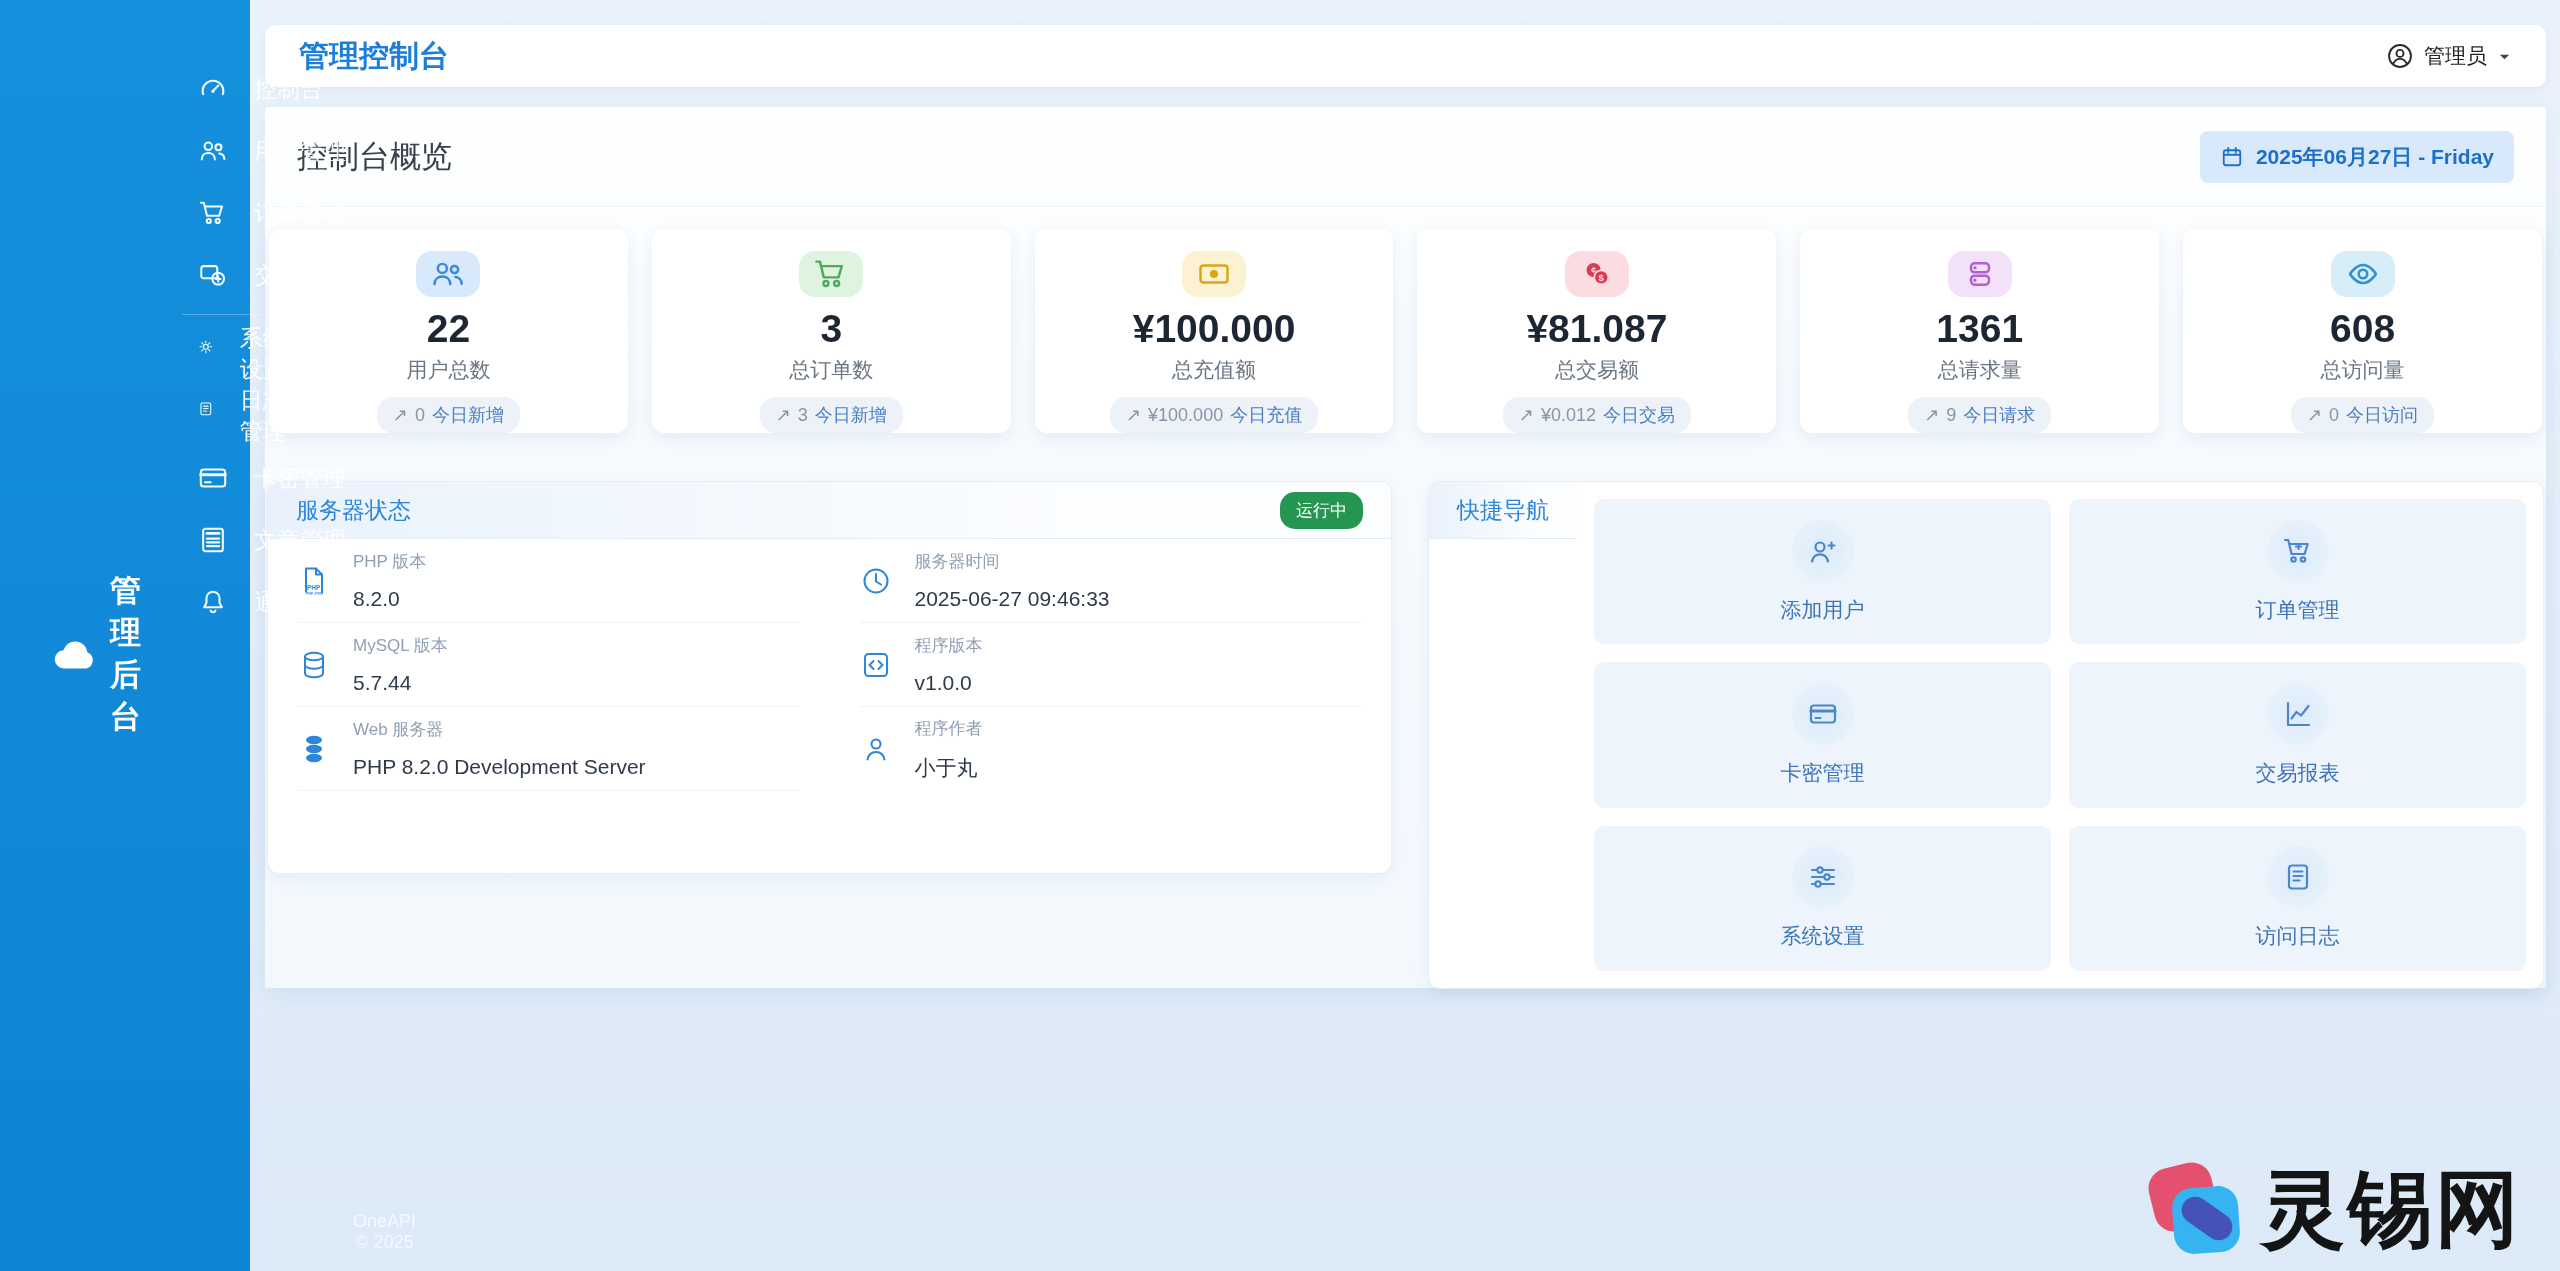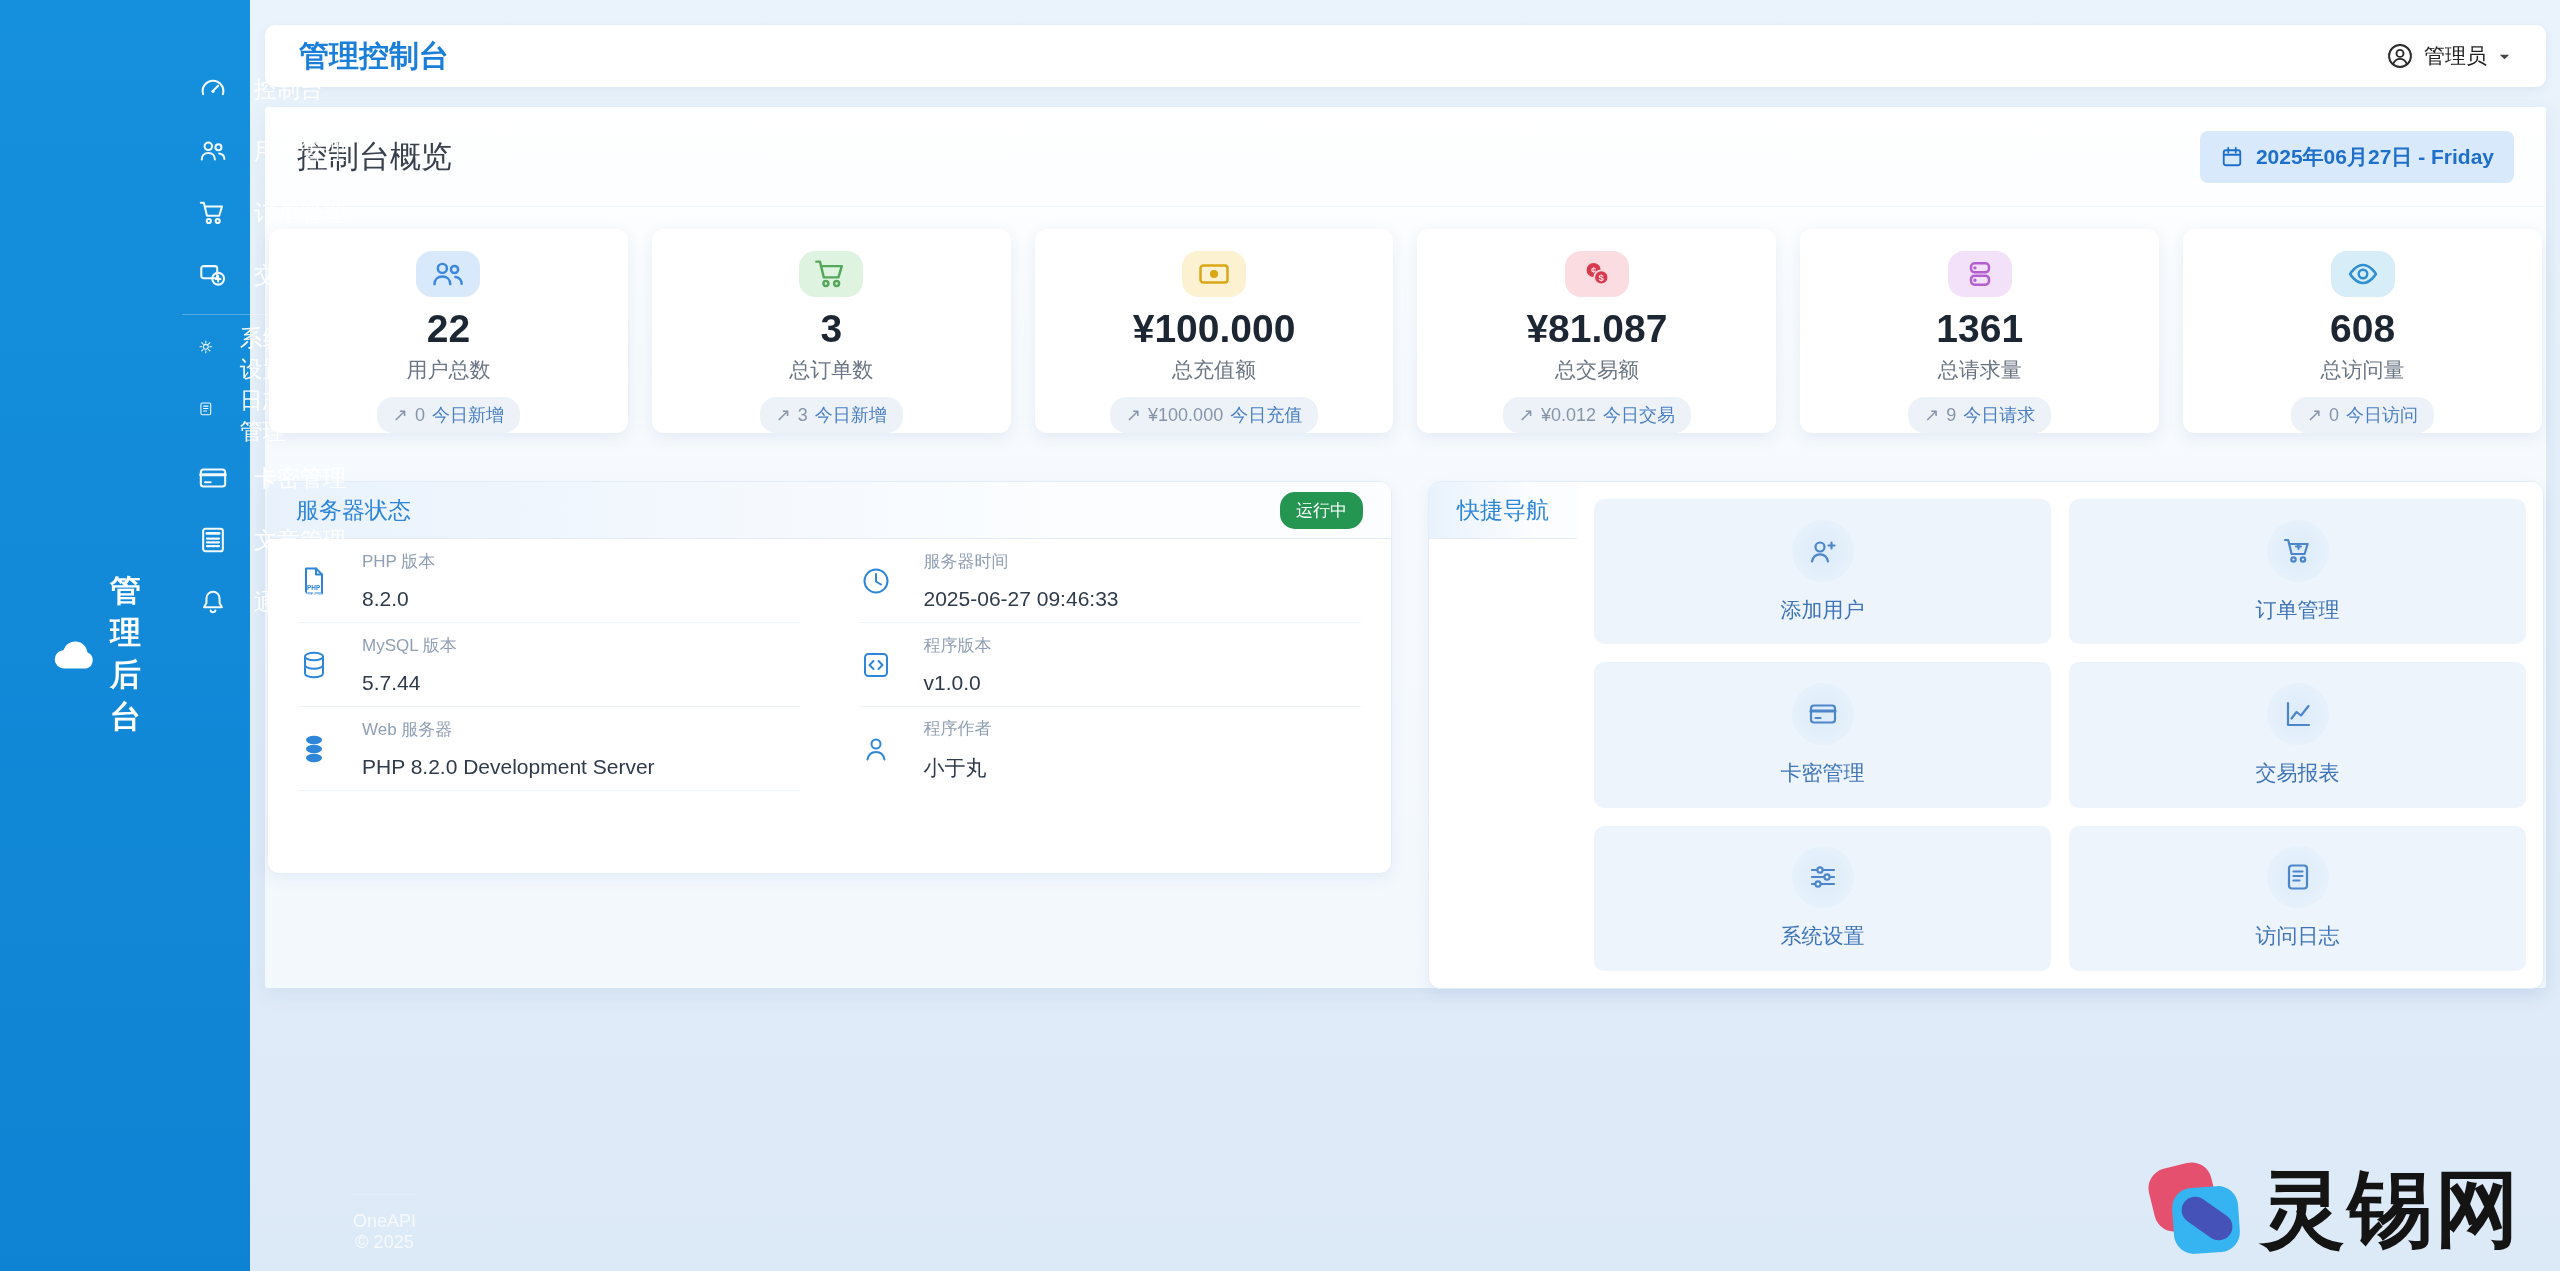--- a/index.html
+++ b/index.html
@@ -96,21 +96,21 @@
   .panel-head {
     height:57px; display:flex; align-items:center; justify-content:space-between;
     padding:0 28px; background:linear-gradient(90deg,#e9f2fc 0%,#fbfdff 70%);
     border-bottom:1px solid #e1ecf7;
   }
   .panel-title { color:#2e86d9; font-size:23px; }
   .run-badge { background:#259652; color:#fff; font-size:17px; padding:7px 16px; border-radius:15px; }
 
   .server-panel { width:1125px; height:393px; }
   .server-body { display:grid; grid-template-columns:1fr 1fr; column-gap:60px; padding:0 30px; }
-  .srow { display:flex; align-items:center; gap:32px; height:84px; border-bottom:1px solid #eef3f8; }
+  .srow { display:flex; align-items:center; gap:23px; height:84px; border-bottom:1px solid #eef3f8; }
   .srow.last { border-bottom:none; }
   .srow-icon { width:32px; height:32px; color:#2e86d9; flex:none; }
   .srow-label { font-size:17px; color:#90a0b4; }
   .srow-value { font-size:21px; color:#2f3b4a; font-weight:500; margin-top:14px; }
 
   .quick-panel { flex:1; height:508px; display:flex; flex-direction:row; }
   .quick-grid { display:grid; grid-template-columns:1fr 1fr; gap:18px; padding:17px; flex:1; }
   .qtile {
     background:#edf4fb; border-radius:10px; cursor:pointer;
     display:flex; flex-direction:column; align-items:center; justify-content:center; gap:14px;

